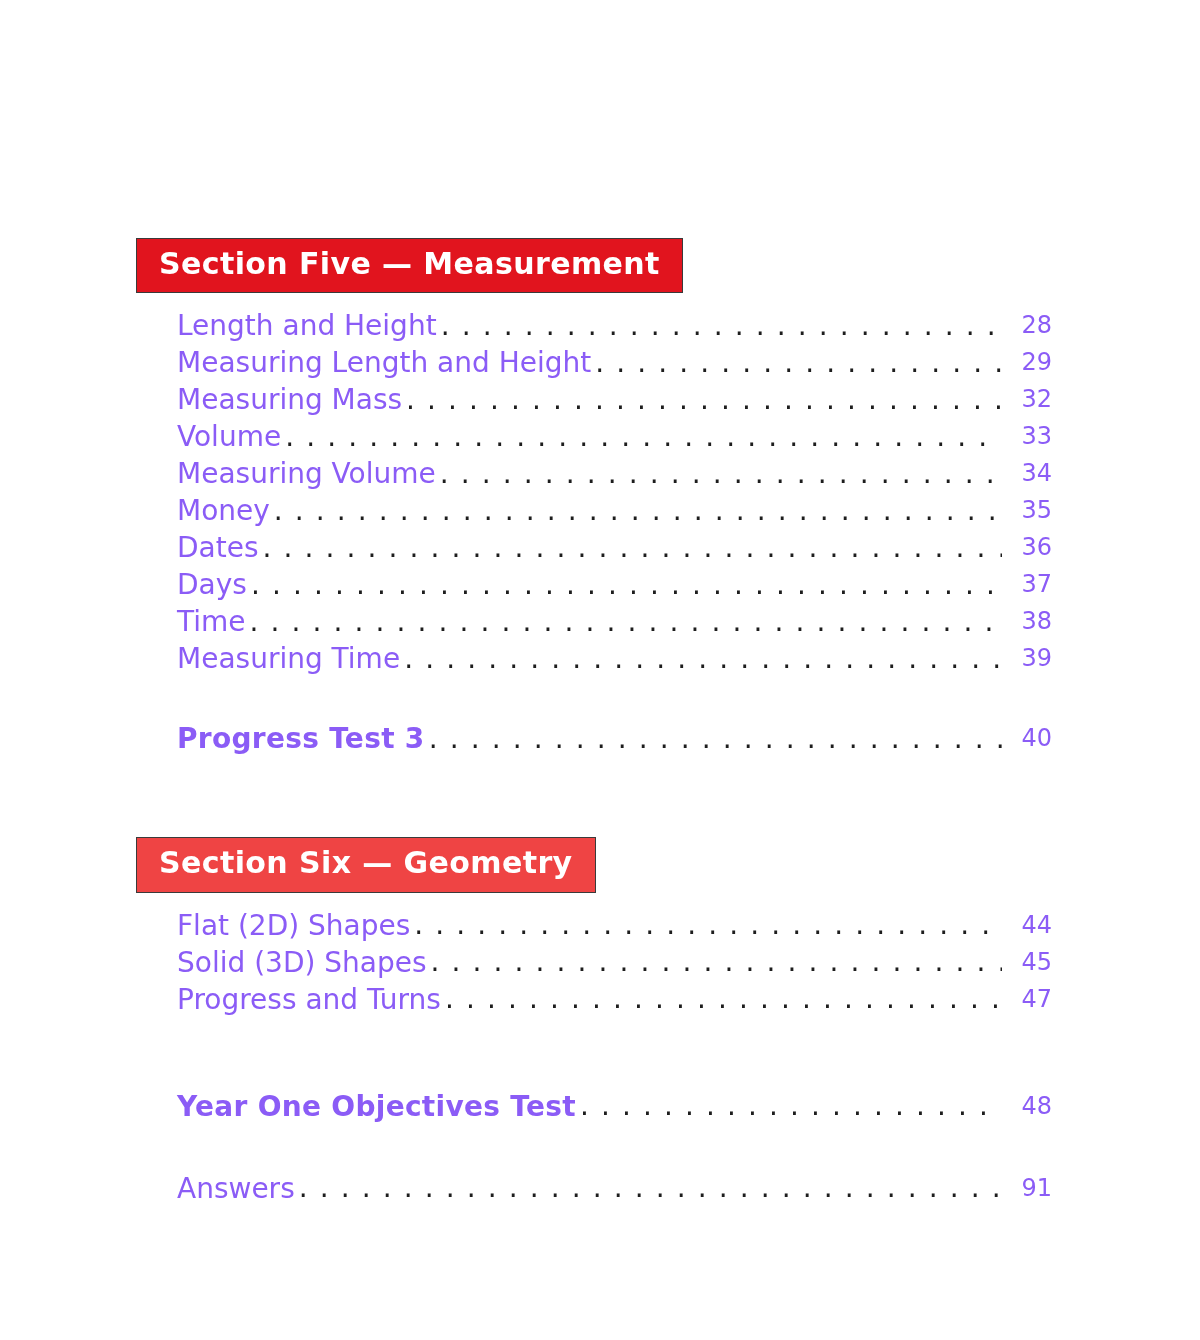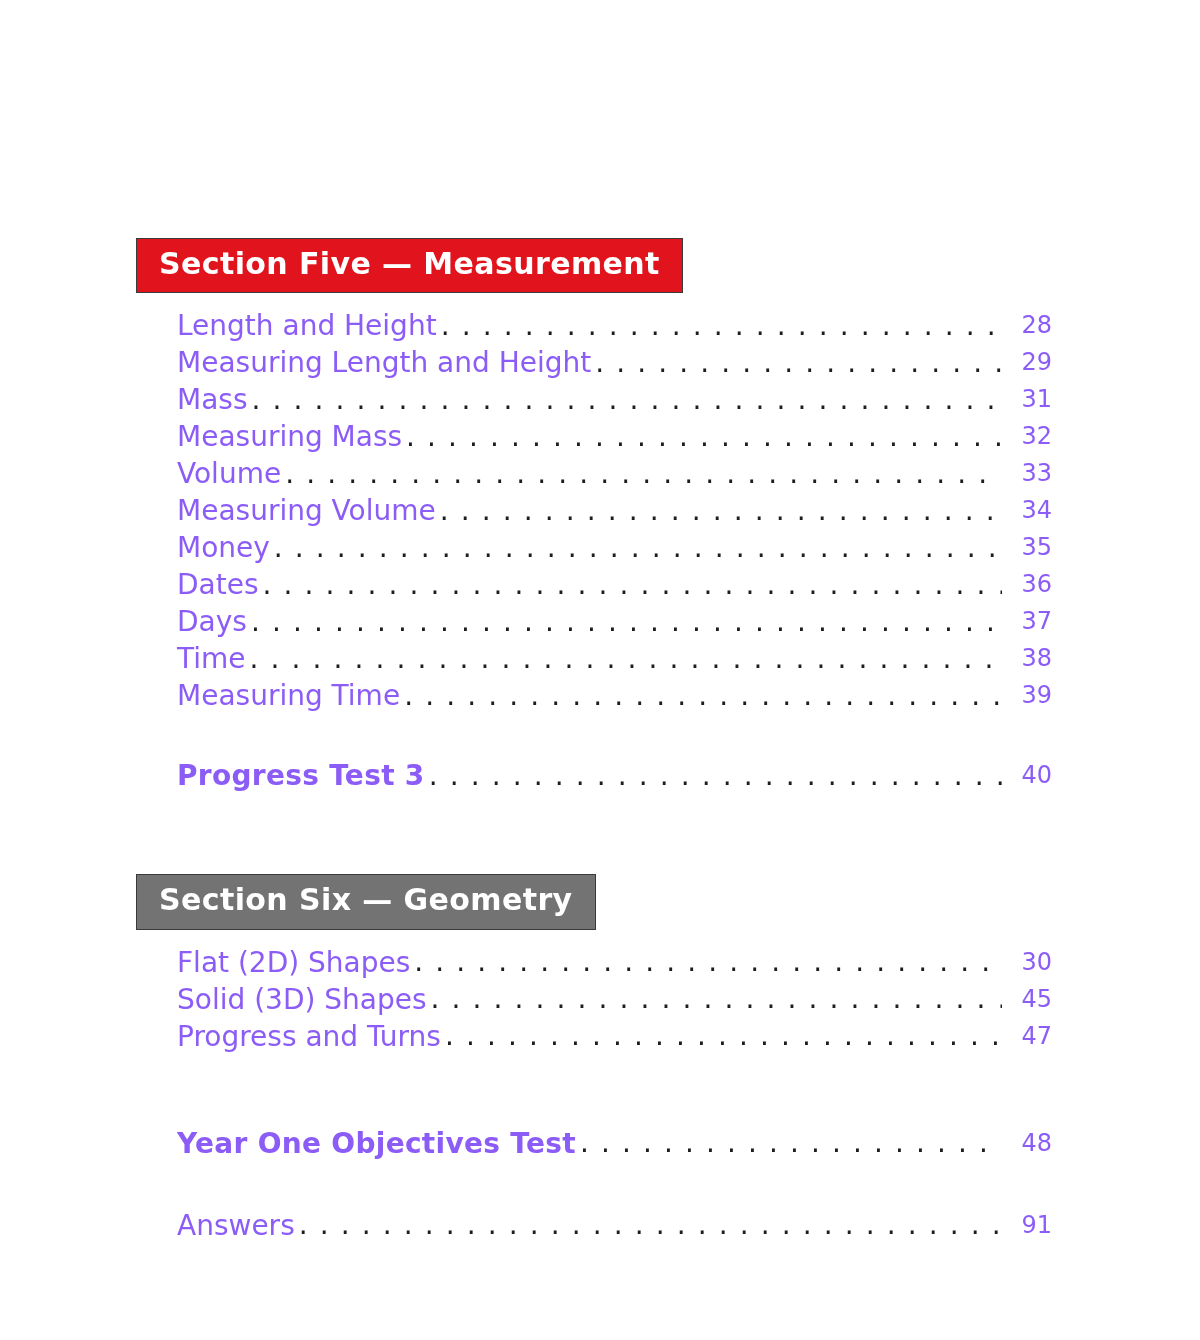--- a/index.html
+++ b/index.html
@@ -32,21 +32,21 @@
     border: 1px solid #3a3a3a;
     color: #ffffff;
     font-family: "DejaVu Sans", sans-serif;
     font-weight: bold;
     font-size: 30px;
     line-height: 1.18;
     letter-spacing: 0.4px;
     white-space: nowrap;
   }
   .banner.red   { background: #e1141e; }
-  .banner.green { background: #737373; }
+  .banner.green { background: #ef4444; }
 
   .banner-wrap { line-height: 0; }
 
   
   .toc-list {
     list-style: none;
     margin: 0;
     padding: 0;
   }
   .toc-row {
@@ -116,25 +116,20 @@
       <span class="toc-title">Length and Height</span>
       <span class="leader"></span>
       <span class="toc-page">28</span>
     </li>
     <li class="toc-row">
       <span class="toc-title">Measuring Length and Height</span>
       <span class="leader"></span>
       <span class="toc-page">29</span>
     </li>
     <li class="toc-row">
-      <span class="toc-title">Mass</span>
-      <span class="leader"></span>
-      <span class="toc-page">31</span>
-    </li>
-    <li class="toc-row">
       <span class="toc-title">Measuring Mass</span>
       <span class="leader"></span>
       <span class="toc-page">32</span>
     </li>
     <li class="toc-row">
       <span class="toc-title">Volume</span>
       <span class="leader"></span>
       <span class="toc-page">33</span>
     </li>
     <li class="toc-row">
@@ -182,21 +177,21 @@
   <div class="banner-wrap">
     <div class="banner green">Section Six — Geometry</div>
   </div>
 
   <div class="gap-after-banner"></div>
 
   <ul class="toc-list">
     <li class="toc-row">
       <span class="toc-title">Flat (2D) Shapes</span>
       <span class="leader"></span>
-      <span class="toc-page">30</span>
+      <span class="toc-page">44</span>
     </li>
     <li class="toc-row">
       <span class="toc-title">Solid (3D) Shapes</span>
       <span class="leader"></span>
       <span class="toc-page">45</span>
     </li>
     <li class="toc-row">
       <span class="toc-title">Progress and Turns</span>
       <span class="leader"></span>
       <span class="toc-page">47</span>

